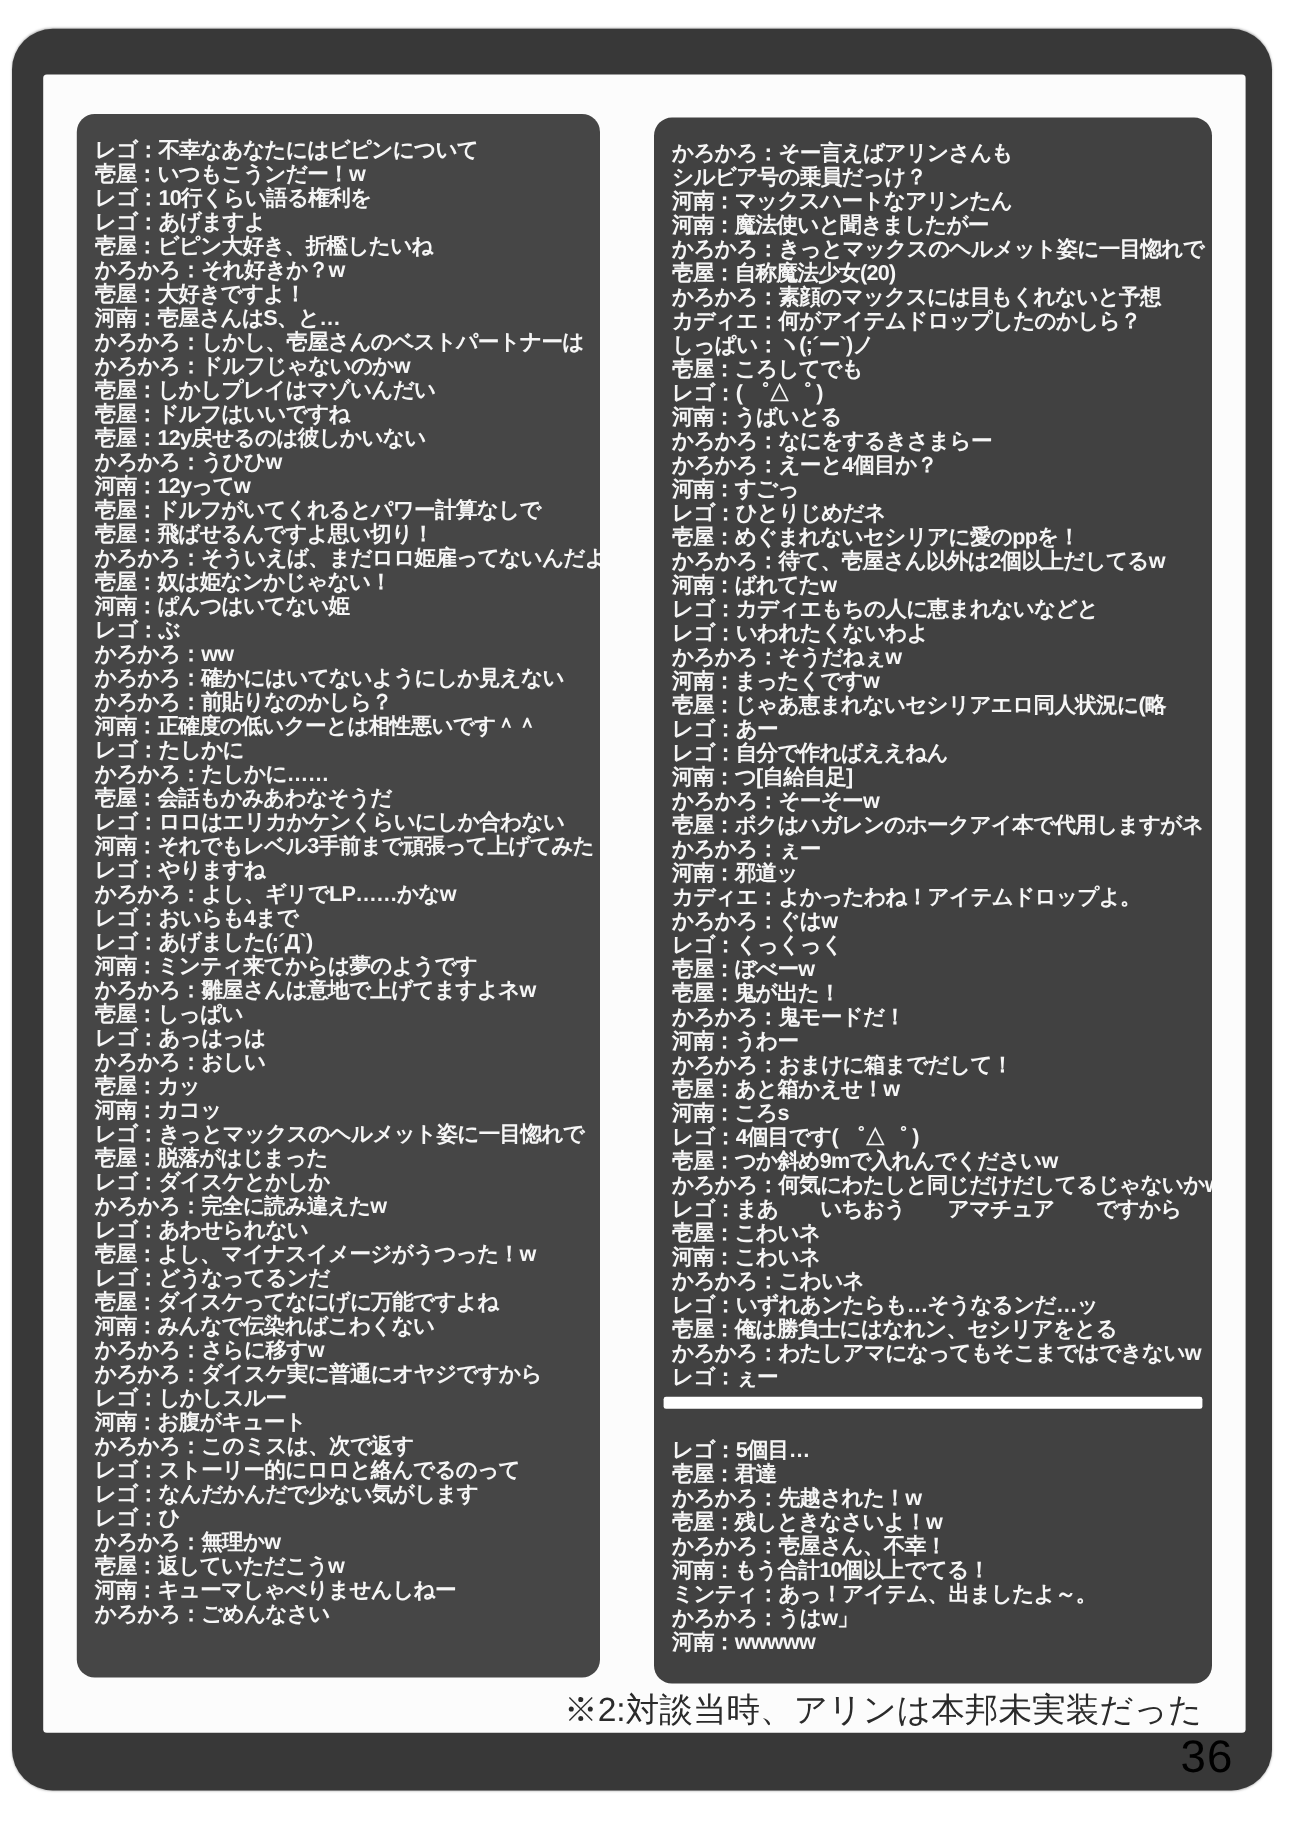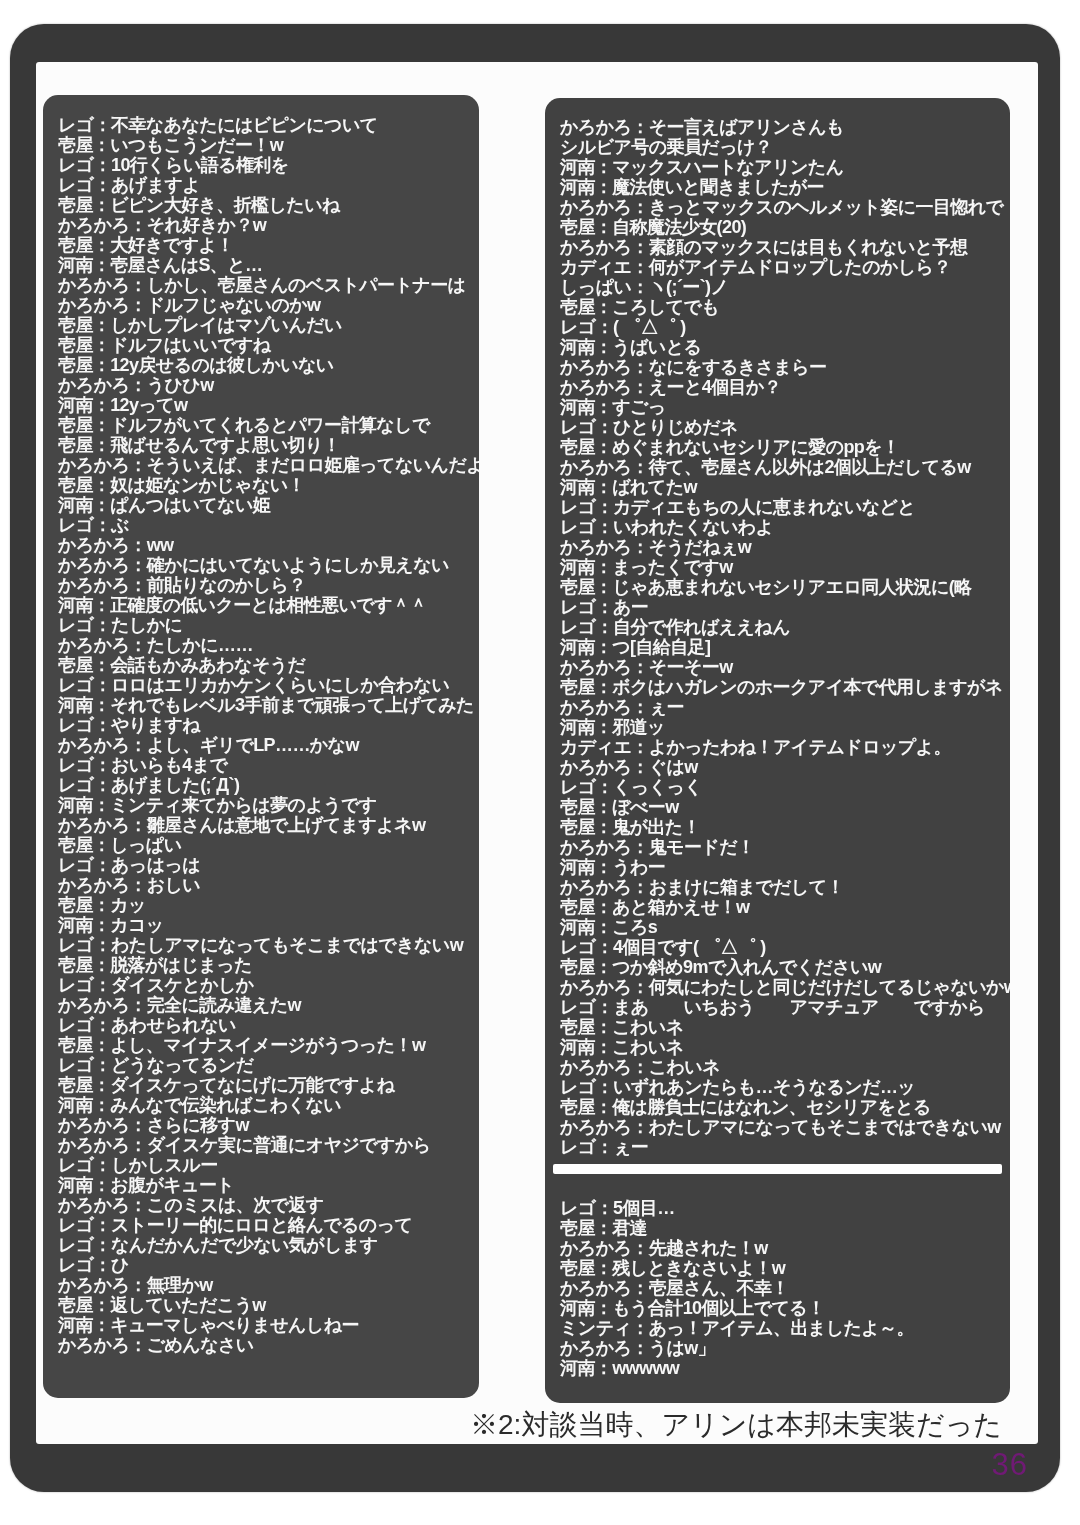--- a/index.html
+++ b/index.html
@@ -39,21 +39,21 @@
     border-radius: 3px;
   }
   
   .panel {
     position: absolute;
     border-radius: 15px;
     overflow: hidden;
     box-sizing: border-box;
   }
   .panel-left {
-    left: 43px;
+    left: 64px;
     top: 95px;
     width: 436px;
     height: 1303px;
     background: #464646;
     padding: 20px 15px;
   }
   .panel-right {
     left: 545px;
     top: 98px;
     width: 465px;
@@ -82,23 +82,23 @@
     font-size: 28px;
     line-height: 32px;
     color: #2b2b2b;
     letter-spacing: 0px;
     white-space: nowrap;
   }
   .page-number {
     position: absolute;
     right: 52px;
     top: 1446px;
-    font-size: 31px;
+    font-size: 38px;
     line-height: 38px;
-    color: #701a75;
+    color: #000000;
     letter-spacing: 1px;
   }
 </style>
 </head>
 <body>
 
 <div class="scan">
 
   <div class="page-frame"></div>
 
@@ -140,21 +140,21 @@
         <div class="chat-line">かろかろ：よし、ギリでLP……かなw</div>
         <div class="chat-line">レゴ：おいらも4まで</div>
         <div class="chat-line">レゴ：あげました(;´Д`)</div>
         <div class="chat-line">河南：ミンティ来てからは夢のようです</div>
         <div class="chat-line">かろかろ：雛屋さんは意地で上げてますよネw</div>
         <div class="chat-line">壱屋：しっぱい</div>
         <div class="chat-line">レゴ：あっはっは</div>
         <div class="chat-line">かろかろ：おしい</div>
         <div class="chat-line">壱屋：カッ</div>
         <div class="chat-line">河南：カコッ</div>
-        <div class="chat-line">レゴ：わたしアマになってもそこまではできないw</div>
+        <div class="chat-line">レゴ：きっとマックスのヘルメット姿に一目惚れで</div>
         <div class="chat-line">壱屋：脱落がはじまった</div>
         <div class="chat-line">レゴ：ダイスケとかしか</div>
         <div class="chat-line">かろかろ：完全に読み違えたw</div>
         <div class="chat-line">レゴ：あわせられない</div>
         <div class="chat-line">壱屋：よし、マイナスイメージがうつった！w</div>
         <div class="chat-line">レゴ：どうなってるンだ</div>
         <div class="chat-line">壱屋：ダイスケってなにげに万能ですよね</div>
         <div class="chat-line">河南：みんなで伝染ればこわくない</div>
         <div class="chat-line">かろかろ：さらに移すw</div>
         <div class="chat-line">かろかろ：ダイスケ実に普通にオヤジですから</div>

